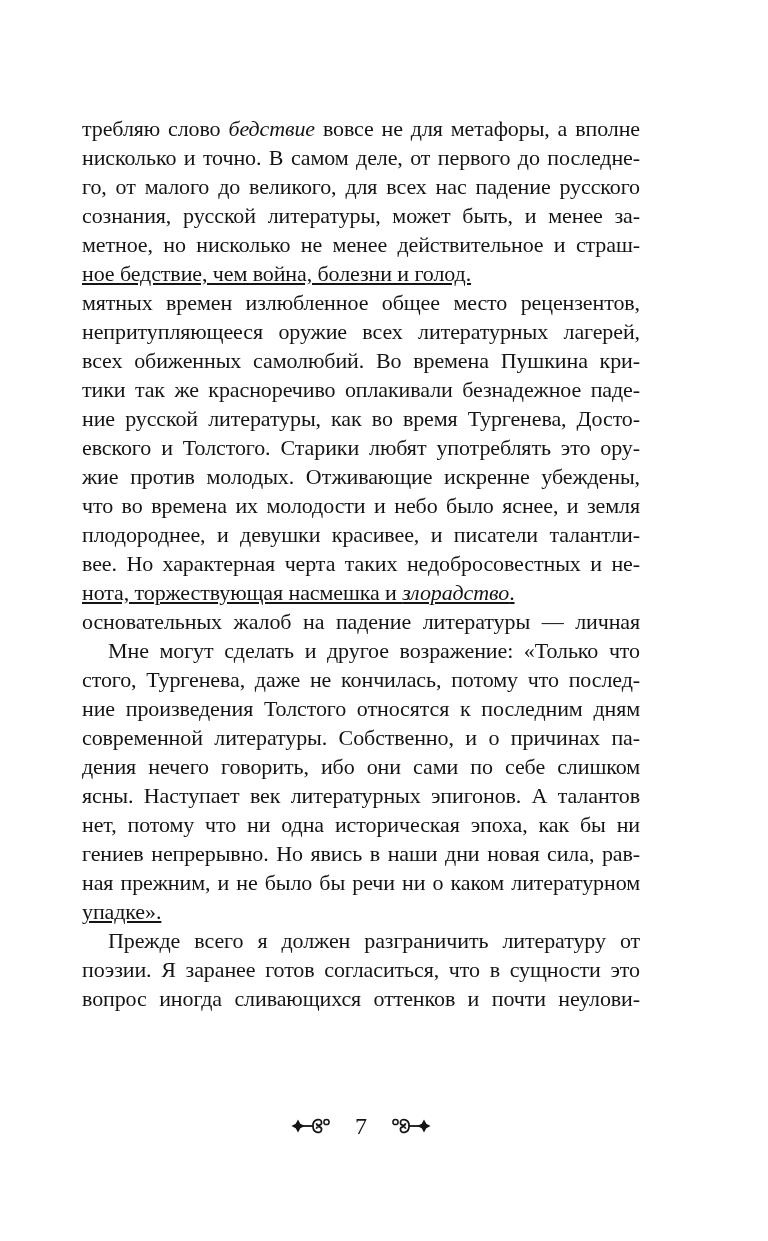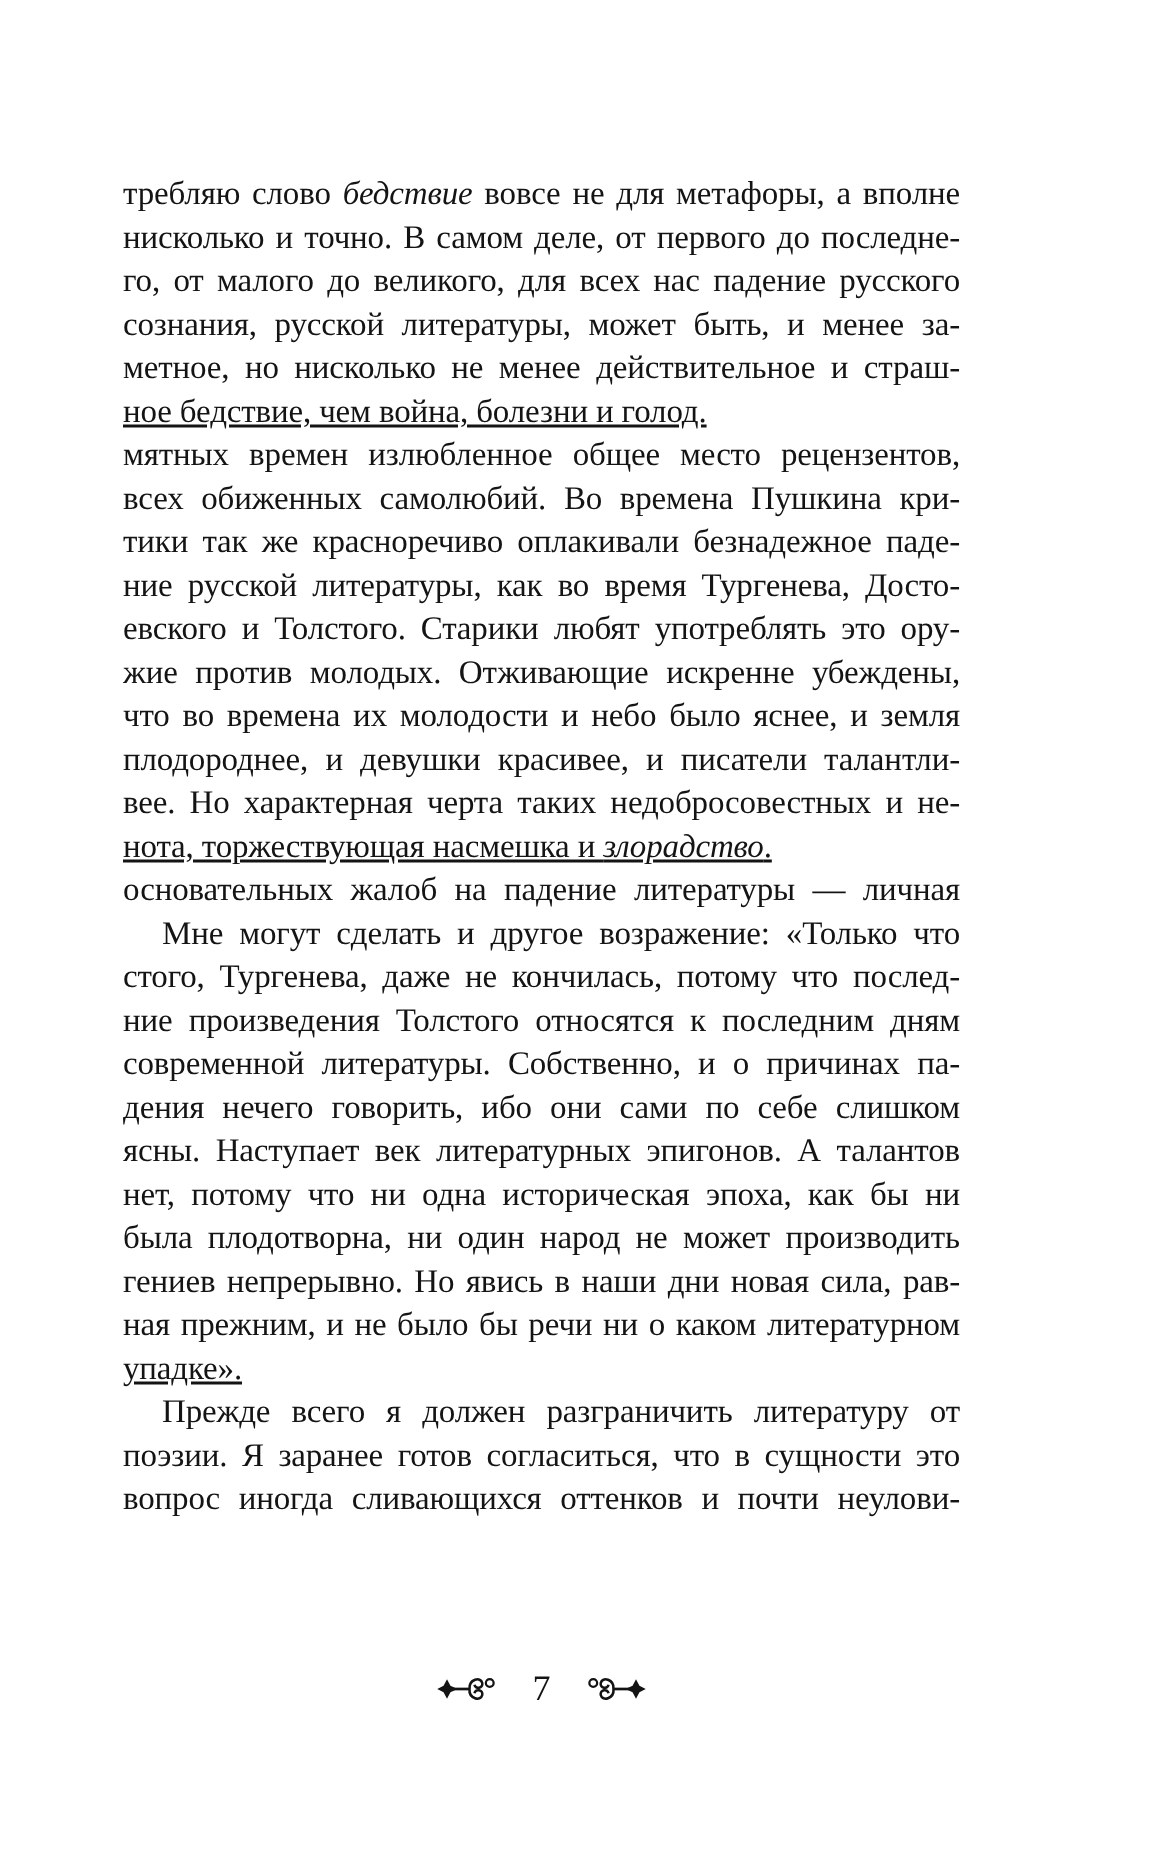--- a/index.html
+++ b/index.html
@@ -89,41 +89,41 @@
       <div class="line"><span>требляю слово </span><i>бедствие</i><span> вовсе не для метафоры, а вполне</span></div>
       <div class="line">нисколько и точно. В самом деле, от первого до последне-</div>
       <div class="line">го, от малого до великого, для всех нас падение русского</div>
       <div class="line">сознания, русской литературы, может быть, и менее за-</div>
       <div class="line">метное, но нисколько не менее действительное и страш-</div>
       <div class="line end">ное бедствие, чем война, болезни и голод.</div>
     </div>
 
     <div class="paragraph">
       <div class="line">мятных времен излюбленное общее место рецензентов,</div>
+      <div class="line">непритупляющееся оружие всех литературных лагерей,</div>
       <div class="line">всех обиженных самолюбий. Во времена Пушкина кри-</div>
       <div class="line">тики так же красноречиво оплакивали безнадежное паде-</div>
       <div class="line">ние русской литературы, как во время Тургенева, Досто-</div>
       <div class="line">евского и Толстого. Старики любят употреблять это ору-</div>
       <div class="line">жие против молодых. Отживающие искренне убеждены,</div>
       <div class="line">что во времена их молодости и небо было яснее, и земля</div>
       <div class="line">плодороднее, и девушки красивее, и писатели талантли-</div>
       <div class="line">вее. Но характерная черта таких недобросовестных и не-</div>
       <div class="line end"><span>нота, торжествующая насмешка и </span><i>злорадство</i><span>.</span></div>
       <div class="line">основательных жалоб на падение литературы — личная</div>
     </div>
 
     <div class="paragraph">
       <div class="line indent">Мне могут сделать и другое возражение: «Только что</div>
       <div class="line">стого, Тургенева, даже не кончилась, потому что послед-</div>
       <div class="line">ние произведения Толстого относятся к последним дням</div>
       <div class="line">современной литературы. Собственно, и о причинах па-</div>
       <div class="line">дения нечего говорить, ибо они сами по себе слишком</div>
       <div class="line">ясны. Наступает век литературных эпигонов. А талантов</div>
       <div class="line">нет, потому что ни одна историческая эпоха, как бы ни</div>
-      <div class="line">была плодотворна, ни один народ не может производить</div>
       <div class="line">гениев непрерывно. Но явись в наши дни новая сила, рав-</div>
       <div class="line">ная прежним, и не было бы речи ни о каком литературном</div>
       <div class="line end">упадке».</div>
     </div>
 
     <div class="paragraph">
       <div class="line indent">Прежде всего я должен разграничить литературу от</div>
       <div class="line">поэзии. Я заранее готов согласиться, что в сущности это</div>
       <div class="line">вопрос иногда сливающихся оттенков и почти неулови-</div>
     </div>

